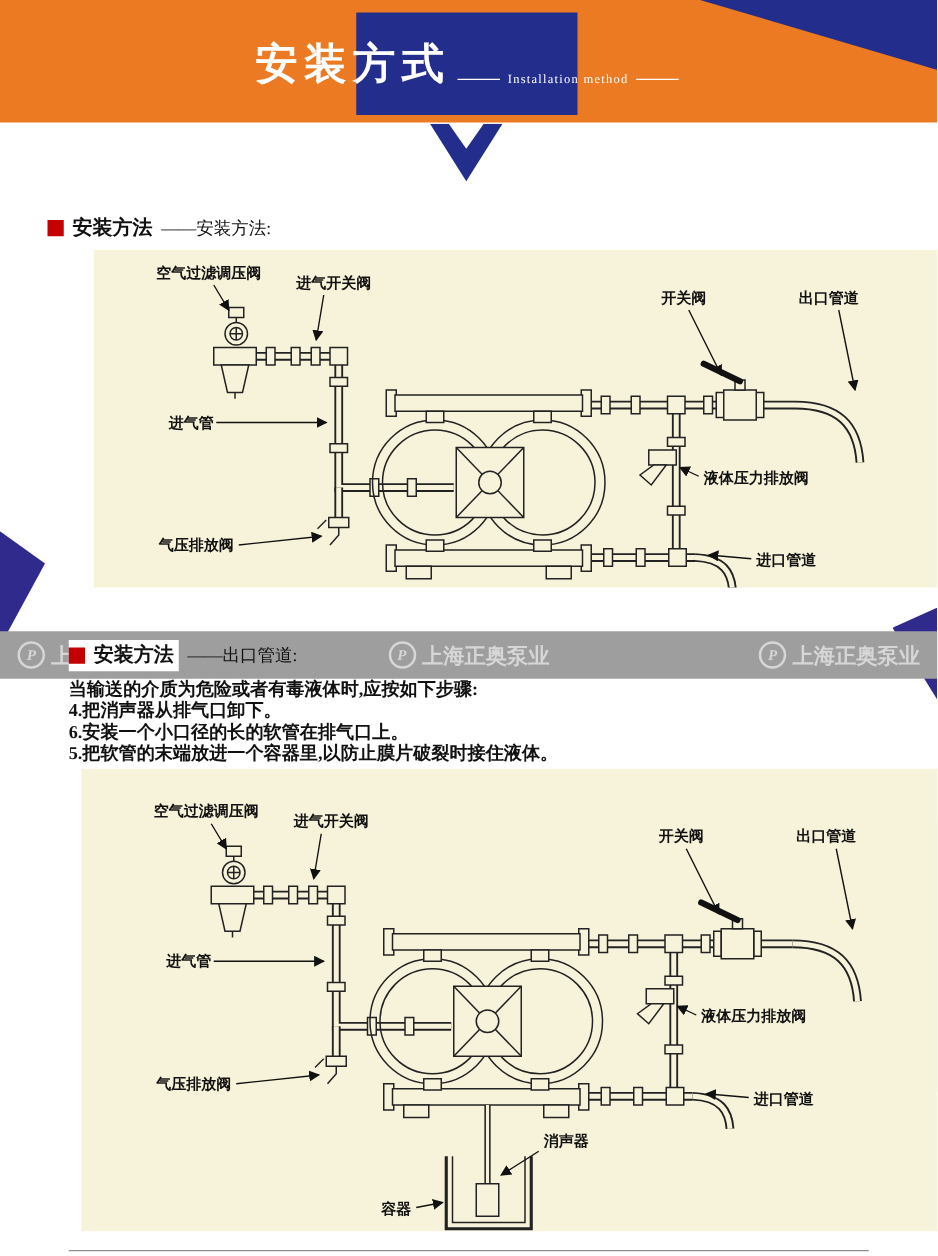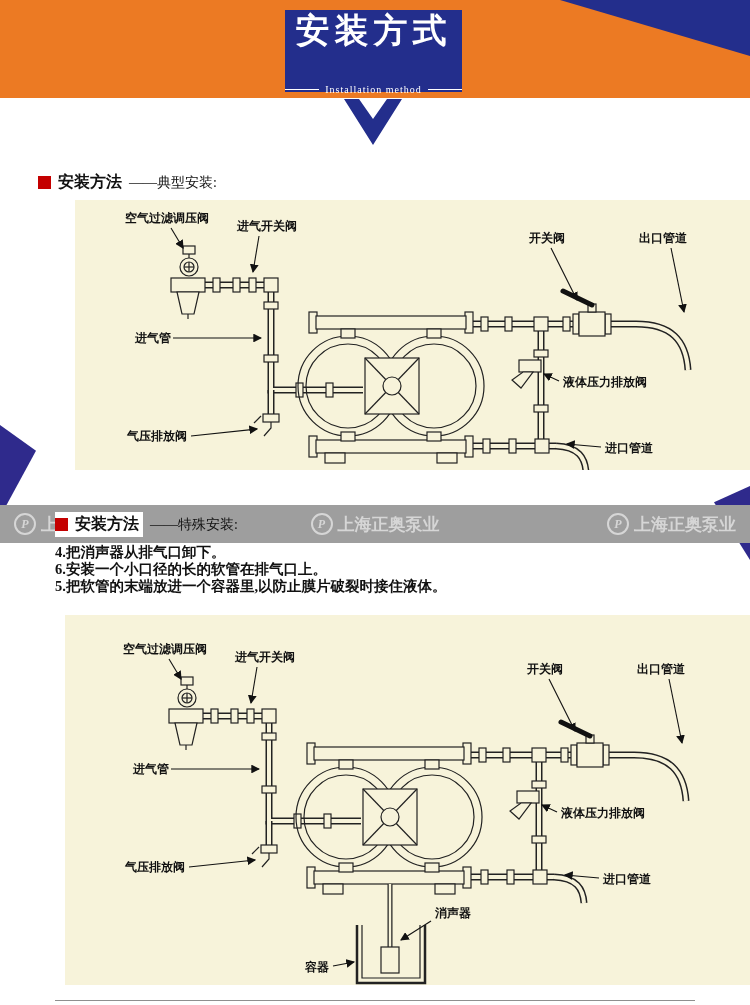--- a/index.html
+++ b/index.html
@@ -4,21 +4,21 @@
 <style>
   html,body{margin:0;padding:0;background:#ffffff;}
   #page{position:relative;width:750px;height:1005px;background:#fff;overflow:hidden;
         font-family:"Liberation Serif","DejaVu Serif",serif;}
 
   
   .hdr-orange{position:absolute;left:0;top:0;width:750px;height:98px;background:#ec7a23;}
   .hdr-navy-corner{position:absolute;left:560px;top:0;width:190px;height:56px;background:#232e8c;
         clip-path:polygon(0 0,100% 0,100% 100%);}
   .title-box{position:absolute;left:285px;top:10px;width:177px;height:82px;background:#232e8c;
-        display:flex;flex-direction:column;align-items:center;justify-content:center;gap:6px;}
+        display:flex;align-items:center;justify-content:center;gap:6px;}
   .hdr-title{color:#fff;font-size:34px;font-weight:bold;letter-spacing:5px;
         font-family:"Liberation Sans","DejaVu Sans",sans-serif;white-space:nowrap;}
   .hdr-sub-row{display:flex;align-items:center;gap:6px;color:#fff;margin-top:24px;}
   .hdr-sub-row .rule{width:34px;height:1px;background:#fff;}
   .hdr-sub{font-size:10px;letter-spacing:1px;color:#fff;white-space:nowrap;}
   .chevron{position:absolute;left:344px;top:99px;}
 
   
   .wedge-left{position:absolute;left:0;top:425px;width:36px;height:92px;background:#2f2a8c;
         clip-path:polygon(0 0,100% 28%,0 100%);}
@@ -83,21 +83,21 @@
   </svg>
 
   <div class="wedge-left"></div>
   <div class="wedge-right1"></div>
   <div class="wedge-right2"></div>
   <div class="bottom-rule"></div>
 
   <div class="sec-title" style="left:38px;top:172px;">
     <span class="red-sq"></span>
     <span class="t-bold">安装方法</span>
-    <span class="t-sub">——典型安装:</span>
+    <span class="t-sub">——安装方法:</span>
   </div>
 
   <div class="cream" id="box1">
     <svg viewBox="0 0 645 270" width="645" height="270">
       <defs>
         <marker id="ahA" markerWidth="8" markerHeight="8" refX="7" refY="4" orient="auto">
           <path d="M0,0 L8,4 L0,8 z" fill="#111"></path>
         </marker>
       </defs>
 
@@ -225,24 +225,25 @@
     <span class="wm-item">
       <span class="wm-logo">P</span>
       <span>上海正奥泵业</span>
     </span>
   </div>
   <div class="sec-title on-band" style="left:55px;top:512px;">
     <span class="bold-wrap">
       <span class="red-sq"></span>
       <span class="t-bold">安装方法</span>
     </span>
-    <span class="t-sub">——特殊安装:</span>
+    <span class="t-sub">——出口管道:</span>
   </div>
 
   <div class="s2-text">
+    <div>当输送的介质为危险或者有毒液体时,应按如下步骤:</div>
     <div>4.把消声器从排气口卸下。</div>
     <div>6.安装一个小口径的长的软管在排气口上。</div>
     <div>5.把软管的末端放进一个容器里,以防止膜片破裂时接住液体。</div>
   </div>
 
   <div class="cream" id="box2">
     <svg viewBox="0 0 660 370" width="660" height="370">
       <defs>
         <marker id="ahB" markerWidth="8" markerHeight="8" refX="7" refY="4" orient="auto">
           <path d="M0,0 L8,4 L0,8 z" fill="#111"></path>

